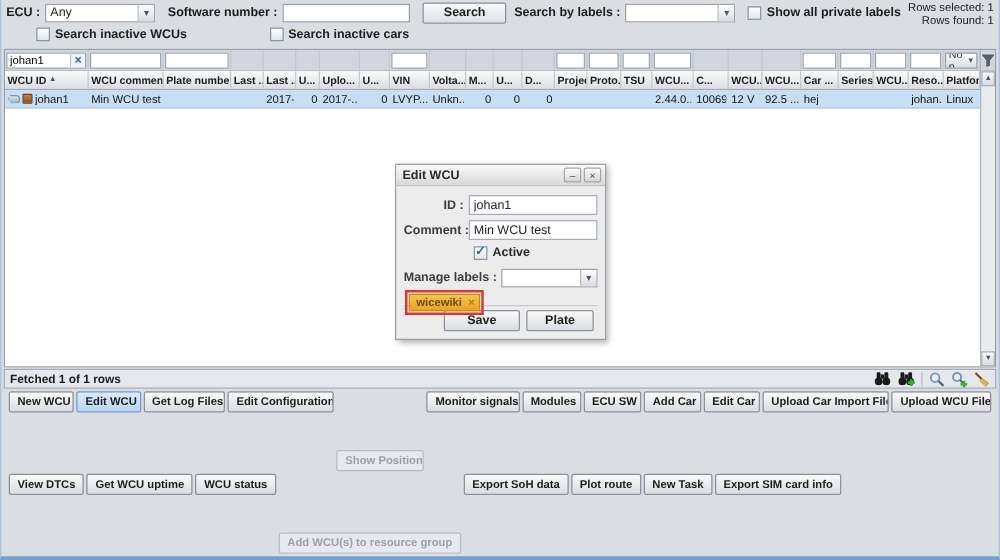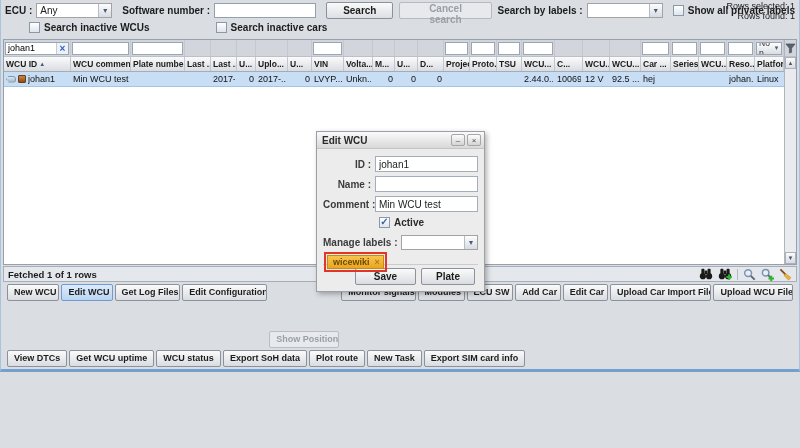--- a/index.html
+++ b/index.html
@@ -1,19 +1,19 @@
 <!DOCTYPE html>
 <html><head>
 <meta charset="utf-8">
 <style>
   * { box-sizing: border-box; margin: 0; padding: 0; }
   html,body { width:800px; height:448px; overflow:hidden; }
   body { font-family:"Liberation Sans", sans-serif; background:#dadde2; }
 
-  .window { width:800px; height:372px; display:flex; flex-direction:column;
+  .window { width:800px; height:448px; display:flex; flex-direction:column;
             background:#dadde2; border-left:1px solid #a9c2dd; border-right:1px solid #a9c2dd;
             border-bottom:3px solid #74a0d0; position:relative; }
 
   
   .toolbar { padding:2px 4px 0 4px; position:relative; }
   .trow1 { display:flex; align-items:center; height:17px; }
   .trow2 { display:flex; align-items:center; height:15px; margin:1px 0 0 24px; }
   .lbl { font-size:10px; font-weight:bold; color:#1c1c1c; white-space:nowrap; }
   .sel { background:#fff; border:1px solid #a3a3a3; height:15px; display:flex; align-items:center;
          font-size:10px; padding:0 0 0 3px; color:#222; }
@@ -132,21 +132,20 @@
   <div class="toolbar">
     <div class="trow1">
       <span class="lbl">ECU :</span>
       <div class="sel ecu">
         <span>Any</span>
         <span class="selarrow">▾</span>
       </div>
       <span class="lbl">Software number :</span>
       <input class="ti" value="" style="">
       <button class="tb">Search</button>
-      <button class="tb disabled">Cancel search</button>
       <span class="lbl">Search by labels :</span>
       <div class="sel labels">
         <span></span>
         <span class="selarrow">▾</span>
       </div>
       <span class="cb"></span>
       <span class="lbl cblbl">Show all private labels</span>
       <div class="rowsinfo">
         <div>Rows selected: 1</div>
         <div>Rows found: 1</div>
@@ -391,43 +390,40 @@
         <div class="abtn normal">ECU SW</div>
         <div class="abtn normal">Add Car</div>
         <div class="abtn normal">Edit Car</div>
         <div class="abtn normal">Upload Car Import File</div>
         <div class="abtn normal">Upload WCU File</div>
       </div>
     <div class="arow arow2" id="actions-row2">
         <div class="abtn normal">View DTCs</div>
         <div class="abtn normal">Get WCU uptime</div>
         <div class="abtn normal">WCU status</div>
+        <div class="abtn disabled">Add WCU(s) to resource group</div>
         <div class="abtn normal">Export SoH data</div>
         <div class="abtn normal">Plot route</div>
         <div class="abtn normal">New Task</div>
         <div class="abtn normal">Export SIM card info</div>
         <div class="aspacer"></div>
       </div>
   </div>
 </div>
 
 <div class="dialog">
   <div class="dtitle">
     <span class="dtext">Edit WCU</span>
     <span class="dbtn">–</span>
     <span class="dbtn">×</span>
   </div>
   <div class="dbody">
     <div class="frowd">
       <span class="flabel">ID :</span>
       <input class="finput" value="johan1" style="">
-    </div>
-    <div class="frowd">
-      <span class="flabel">Name :</span>
-      <input class="finput" value="" style="">
     </div>
     <div class="frowd">
       <span class="flabel">Comment :</span>
       <input class="finput" value="Min WCU test" style="">
     </div>
     <div class="activerow">
       <span class="cb">
           <span class="chk">✓</span>
         </span>
       <span>Active</span>

